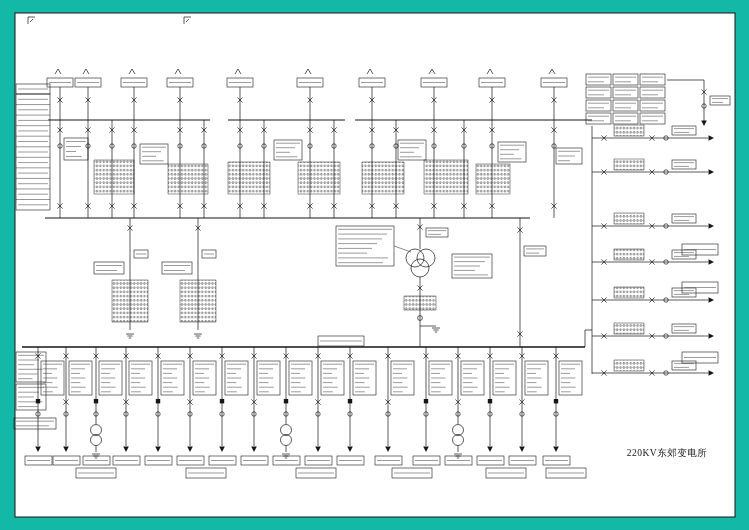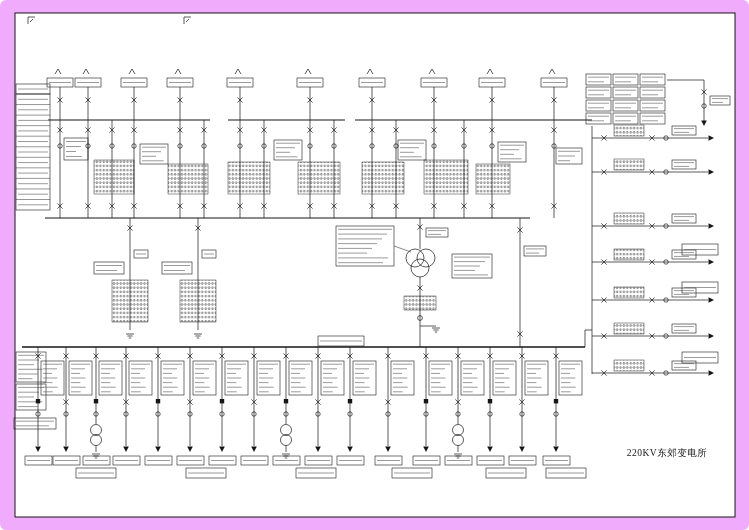--- a/index.html
+++ b/index.html
@@ -5,23 +5,22 @@
   html, body {
     margin: 0;
     padding: 0;
     background: #ffffff;
     font-family: "Liberation Sans", sans-serif;
   }
   .sheet {
     position: relative;
     width: 749px;
     height: 530px;
-    background: #f0abfc;
+    background: #14b8a6;
     overflow: hidden;
-    border-radius: 6px;
   }
   svg { display: block; }
   .drawing-title {
     font-family: "Liberation Serif", "DejaVu Serif", serif;
     font-size: 9.5px;
     fill: #161616;
     letter-spacing: 0.5px;
   }
 </style>
 </head>

